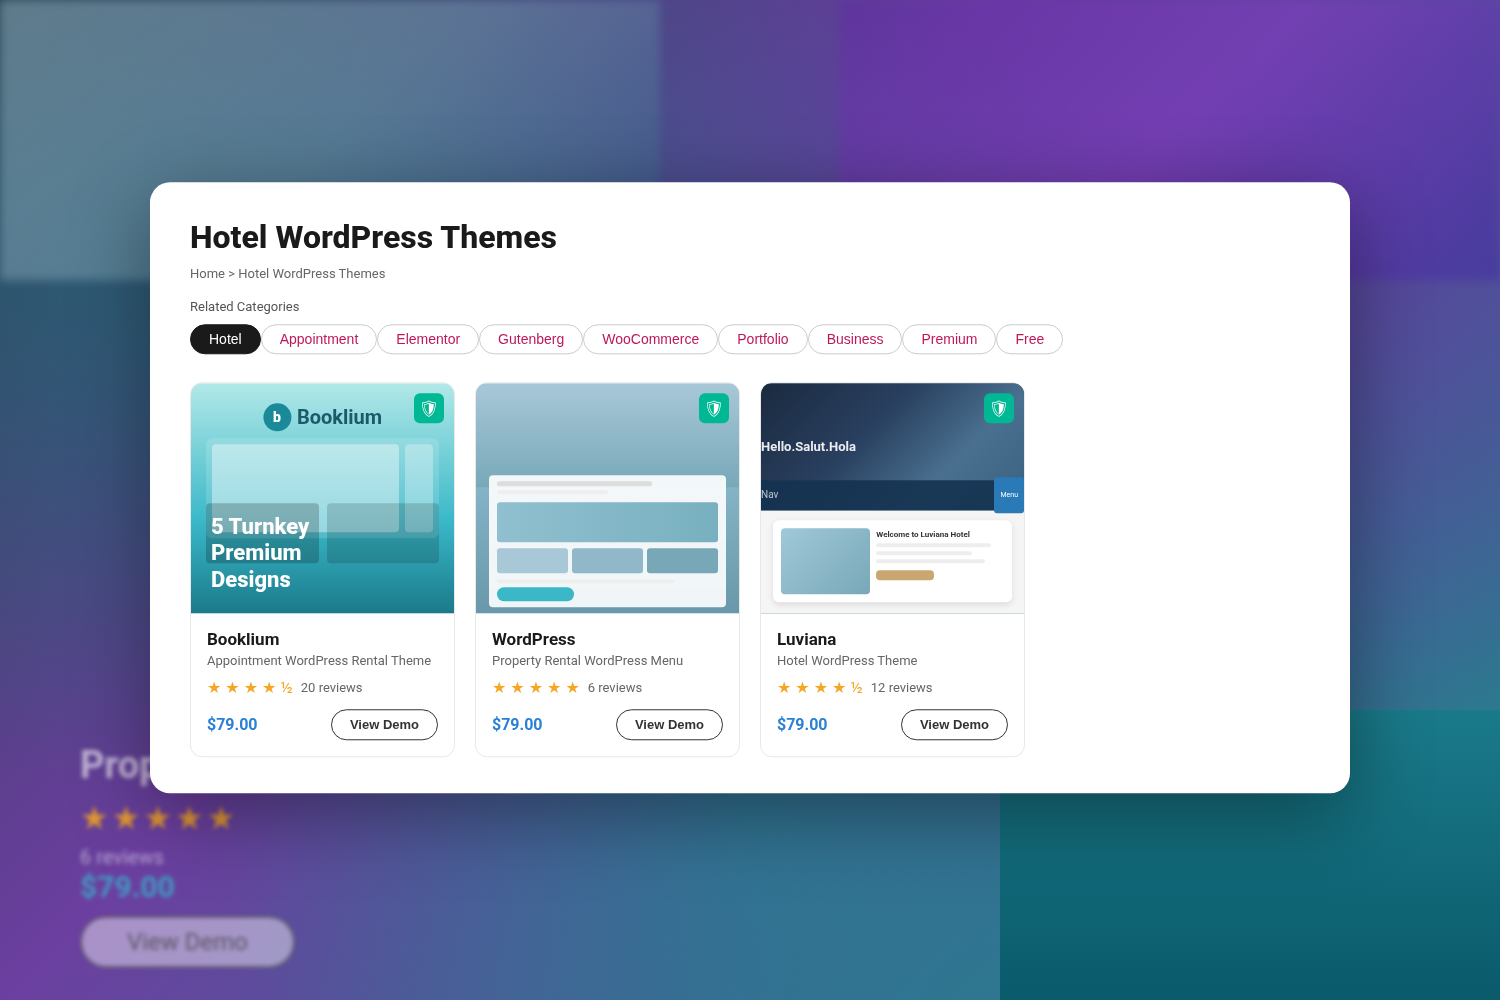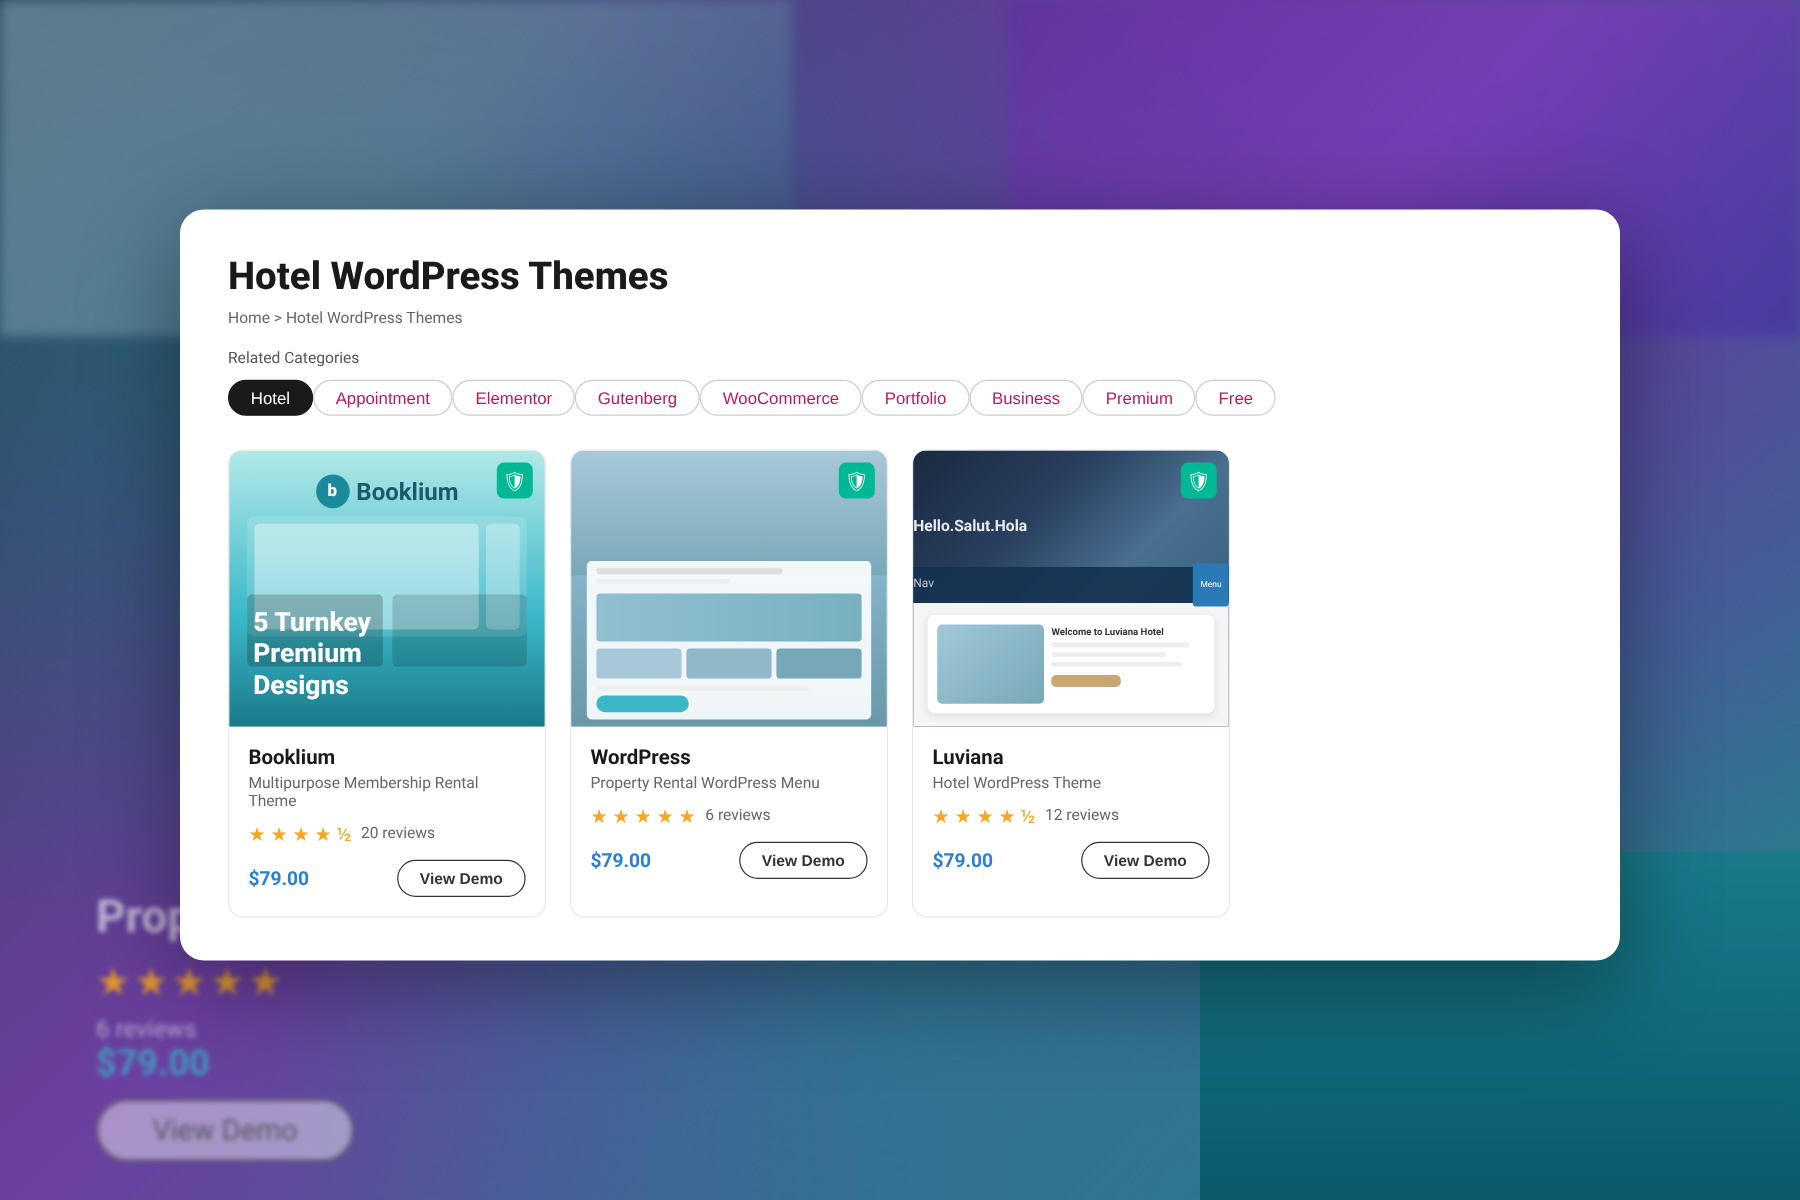--- a/index.html
+++ b/index.html
@@ -426,21 +426,21 @@
         </div>
         <div style="position:absolute; bottom:50px; left:15px; right:15px; height:60px; display:flex; gap:8px;">
           <div style="flex:1; background:rgba(0,0,0,0.2); border-radius:4px;"></div>
           <div style="flex:1; background:rgba(0,0,0,0.15); border-radius:4px;"></div>
         </div>
         <div class="overlay-text">5 Turnkey<br>Premium<br>Designs</div>
         <div class="shield-badge">🛡</div>
       </div>
       <div class="product-info">
         <div class="product-name">Booklium</div>
-        <div class="product-desc">Multipurpose Membership Rental Theme</div>
+        <div class="product-desc">Appointment WordPress Rental Theme</div>
         <div class="stars-row">
           <span class="star">★</span>
           <span class="star">★</span>
           <span class="star">★</span>
           <span class="star">★</span>
           <span class="star-half">½</span>
           <span class="review-count">20 reviews</span>
         </div>
         <div class="product-footer">
           <span class="price">$79.00</span>

